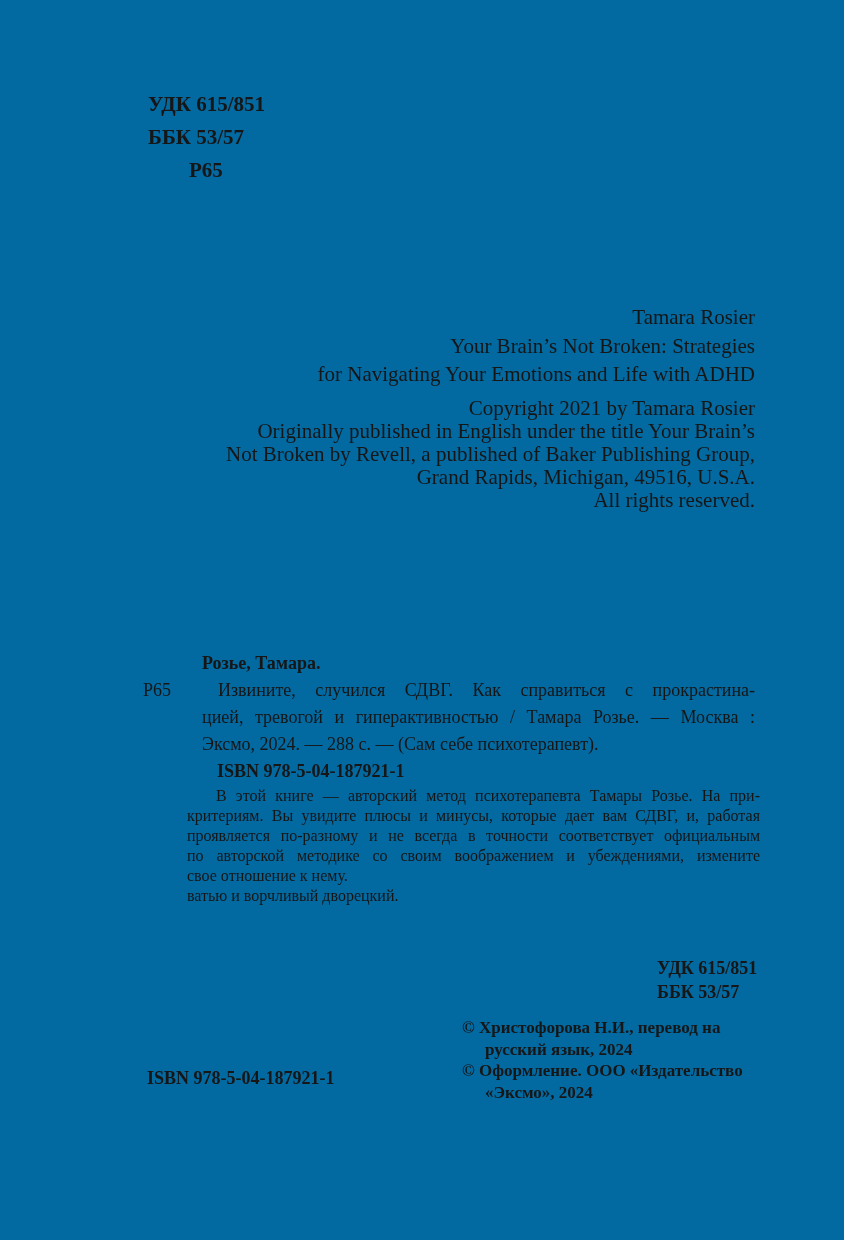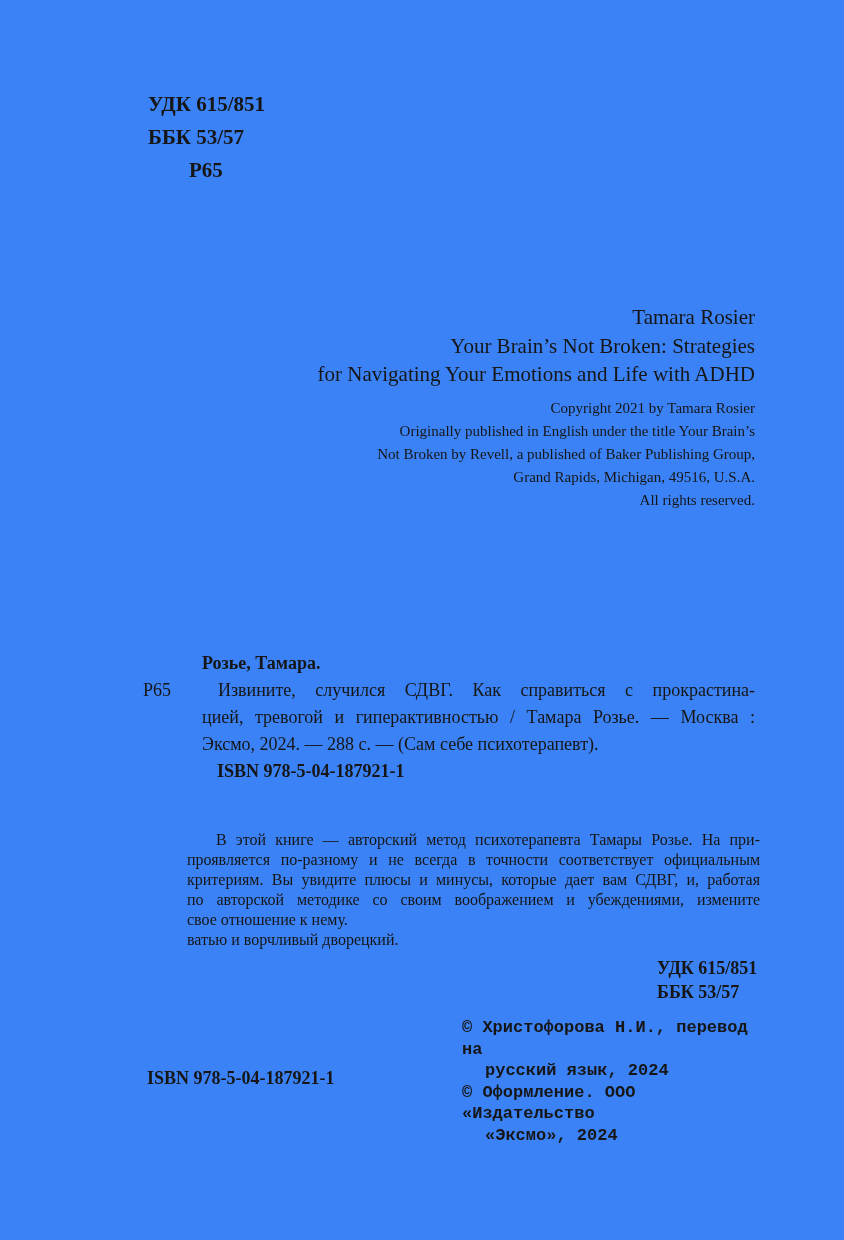--- a/index.html
+++ b/index.html
@@ -1,54 +1,54 @@
 <!DOCTYPE html>
 <html><head>
 <meta charset="utf-8">
 <style>
   html, body { margin: 0; padding: 0; background: #ffffff; }
   #page {
     position: relative;
     width: 844px;
     height: 1240px;
-    background: #3b82f6;
+    background: #0369a1;
     color: #161616;
     font-family: "Liberation Serif", "DejaVu Serif", serif;
     overflow: hidden;
   }
   .abs { position: absolute; }
 
   
   .top-codes { left: 148px; top: 88px; font-size: 21px; font-weight: bold; line-height: 33px; }
   .top-codes .code-indent { padding-left: 41px; }
 
   
   .title-block { left: 145px; top: 302px; width: 610px; text-align: right; }
   .orig-author { font-size: 21px; line-height: 30px; }
   .orig-title  { font-size: 21px; line-height: 28px; }
-  .orig-copyright { font-size: 15px; line-height: 23px; margin-top: 9px; }
+  .orig-copyright { font-size: 21px; line-height: 23px; margin-top: 9px; }
 
   
   .catalog { left: 202px; top: 650px; width: 553px; font-size: 18px; line-height: 27px; }
   .catalog-heading { font-weight: bold; }
   .margin-code { position: absolute; left: -59px; top: 27px; }
   .first-indent { margin-left: 16px; }
   .just { text-align: justify; text-align-last: justify; }
 
   .isbn-entry { left: 217px; top: 761px; font-size: 18px; font-weight: bold; }
 
   
   .annotation { left: 187px; top: 786px; width: 573px; font-size: 16px; line-height: 20px; }
-  .par-indent { margin-left: 29px; margin-top: 44px; }
+  .par-indent { margin-left: 29px; }
 
   
   .right-codes { left: 657px; top: 956px; font-size: 18px; font-weight: bold; line-height: 24px; }
 
   
-  .footer-copyrights { left: 462px; top: 1017px; width: 300px; font-size: 17px; font-weight: bold; line-height: 21.5px; font-family: Liberation Mono, monospace; }
+  .footer-copyrights { left: 462px; top: 1017px; width: 300px; font-size: 17px; font-weight: bold; line-height: 21.5px; }
   .hang { margin-left: 23px; }
   .footer-isbn { left: 147px; top: 1068px; font-size: 18px; font-weight: bold; }
 </style>
 </head>
 <body>
 
 <div id="page">
 
   <div class="abs top-codes">
     <div>УДК 615/851</div>
@@ -74,22 +74,22 @@
     <div class="margin-code">Р65</div>
     <div class="first-indent just">Извините, случился СДВГ. Как справиться с прокрастина-</div>
     <div class="just">цией, тревогой и гиперактивностью / Тамара Розье. — Москва :</div>
     <div>Эксмо, 2024. — 288 с. — (Сам себе психотерапевт).</div>
   </div>
 
   <div class="abs isbn-entry">ISBN 978-5-04-187921-1</div>
 
   <div class="abs annotation">
     <div class="par-indent just">В этой книге — авторский метод психотерапевта Тамары Розье. На при-</div>
+    <div class="just">критериям. Вы увидите плюсы и минусы, которые дает вам СДВГ, и, работая</div>
     <div class="just">проявляется по-разному и не всегда в точности соответствует официальным</div>
-    <div class="just">критериям. Вы увидите плюсы и минусы, которые дает вам СДВГ, и, работая</div>
     <div class="just">по авторской методике со своим воображением и убеждениями, измените</div>
     <div>свое отношение к нему.</div>
     <div>ватью и ворчливый дворецкий.</div>
   </div>
 
   <div class="abs right-codes">
     <div>УДК 615/851</div>
     <div>ББК 53/57</div>
   </div>
 

